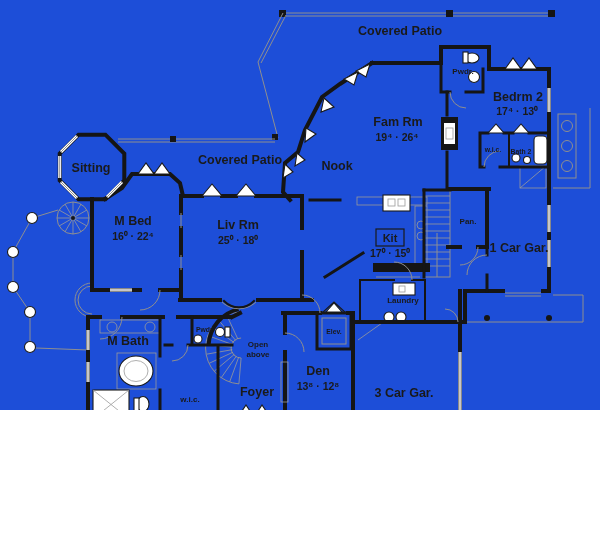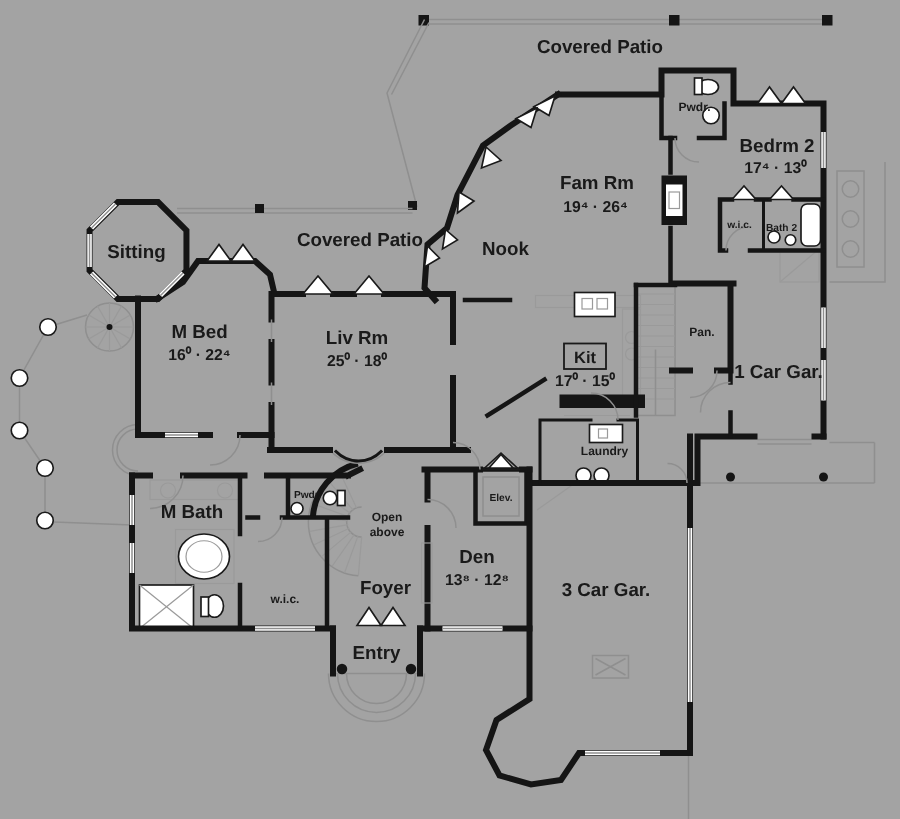--- a/index.html
+++ b/index.html
@@ -1,16 +1,16 @@
 <!DOCTYPE html>
 <html><head>
 <meta charset="utf-8">
 <style>
   html,body{margin:0;padding:0;background:#fff;}
-  #stage{width:600px;height:546px;background:#a3a3a3;position:relative;overflow:hidden;
+  #stage{width:600px;height:410px;background:#1d4ed8;position:relative;overflow:hidden;
          font-family:"Liberation Sans", sans-serif;}
   svg{display:block}
   text{fill:#1a1a1a;text-anchor:middle;font-family:"Liberation Sans", sans-serif;font-weight:700;}
   .rl{font-size:12.5px;}
   .rd{font-size:10.5px;font-weight:600;}
   .rm{font-size:11px;}
   .rs{font-size:8px;}
   .rxs{font-size:6.8px;}
   .w4{stroke:#151515;stroke-width:4;fill:none;stroke-linecap:square;}
   .w3{stroke:#151515;stroke-width:3;fill:none;stroke-linecap:square;}

